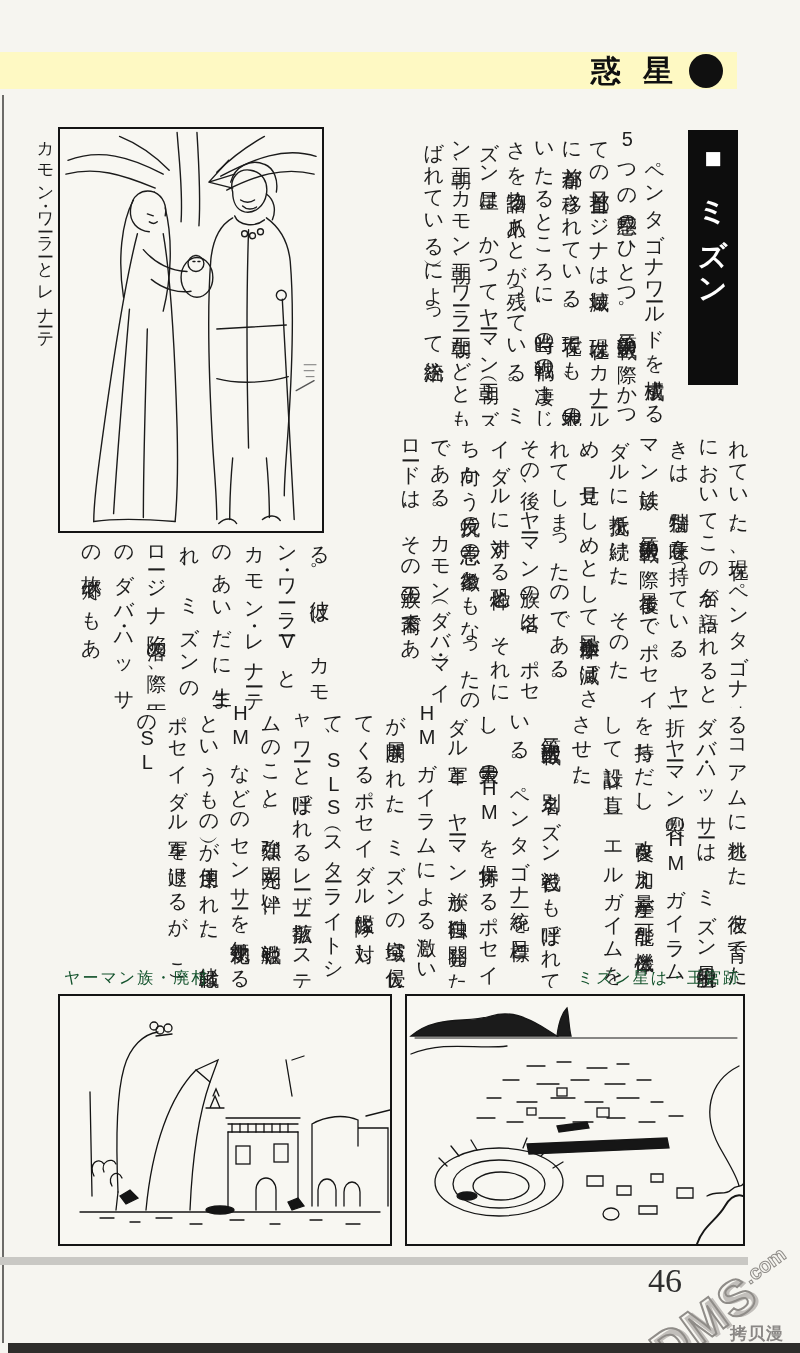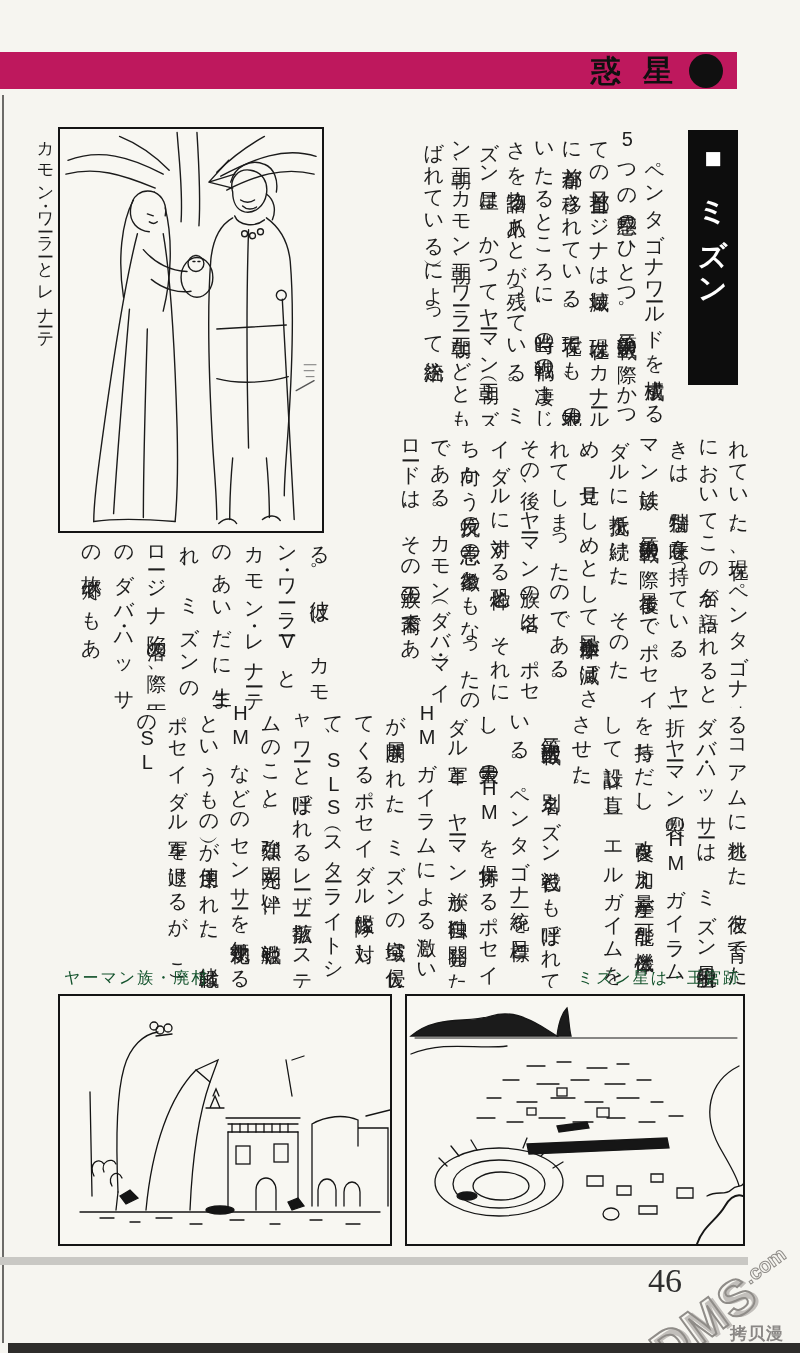--- a/index.html
+++ b/index.html
@@ -5,21 +5,21 @@
   html,body{margin:0;padding:0;}
   body{background:#e8e7e3;font-family:"Liberation Sans",sans-serif;}
   .page{position:relative;width:800px;height:1353px;background:#f6f5f0;overflow:hidden;}
 
   
   .scan-edge{position:absolute;left:2px;top:95px;width:2px;height:1248px;background:#4a4946;opacity:.8;}
   .bottom-bar{position:absolute;left:8px;top:1343px;width:792px;height:10px;background:#2e2d2b;}
   .footer-divider{position:absolute;left:0;top:1257px;width:748px;height:8px;background:#c9c8c4;}
 
   
-  .header-bar{position:absolute;left:0;top:52px;width:737px;height:37px;background:#be185d;
+  .header-bar{position:absolute;left:0;top:52px;width:737px;height:37px;background:#fef9c3;
               display:flex;align-items:center;justify-content:flex-end;padding-right:14px;box-sizing:border-box;}
   .header-label{font-weight:800;font-size:30px;letter-spacing:22px;color:#101010;line-height:1;}
   .header-bullet{width:34px;height:34px;border-radius:50%;background:#101010;margin-left:-6px;}
 
   
   .title-block{position:absolute;left:688px;top:130px;width:50px;height:255px;background:#0d0d0d;
                display:flex;justify-content:center;}
   .title-block .t{writing-mode:vertical-rl;text-orientation:mixed;color:#ffffff;font-weight:800;
                   font-size:29px;letter-spacing:6px;padding-top:12px;}
 

